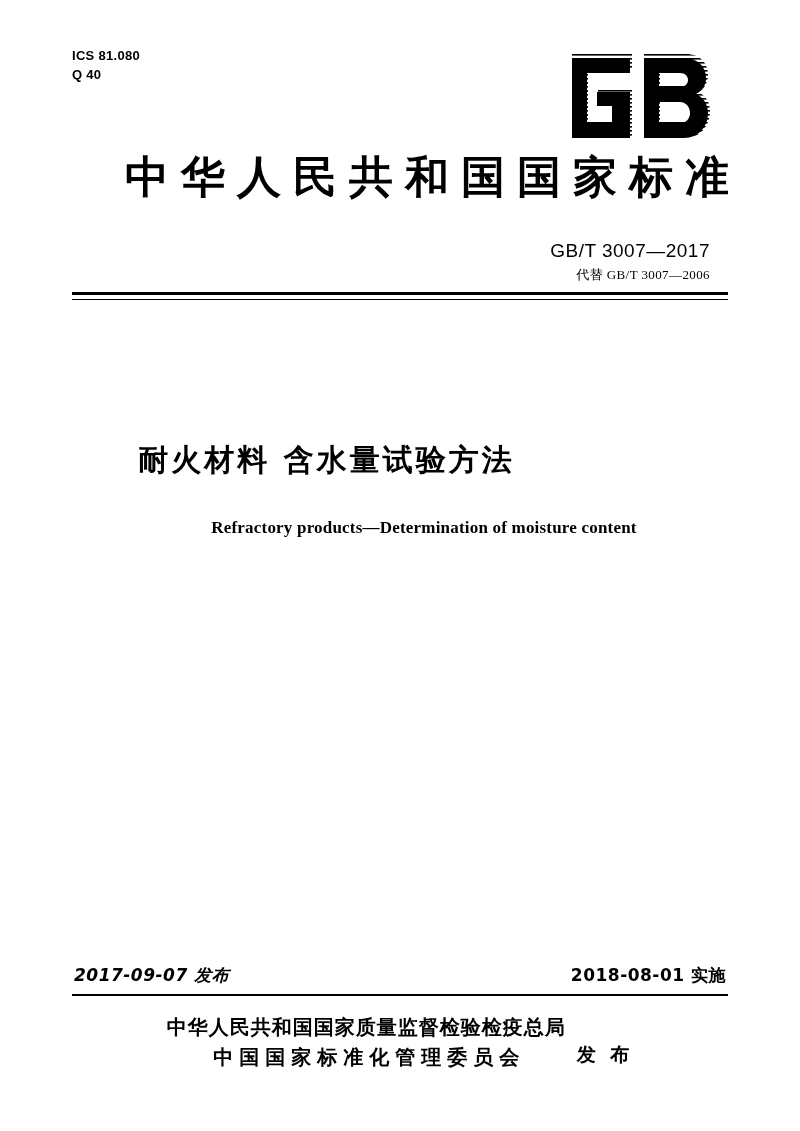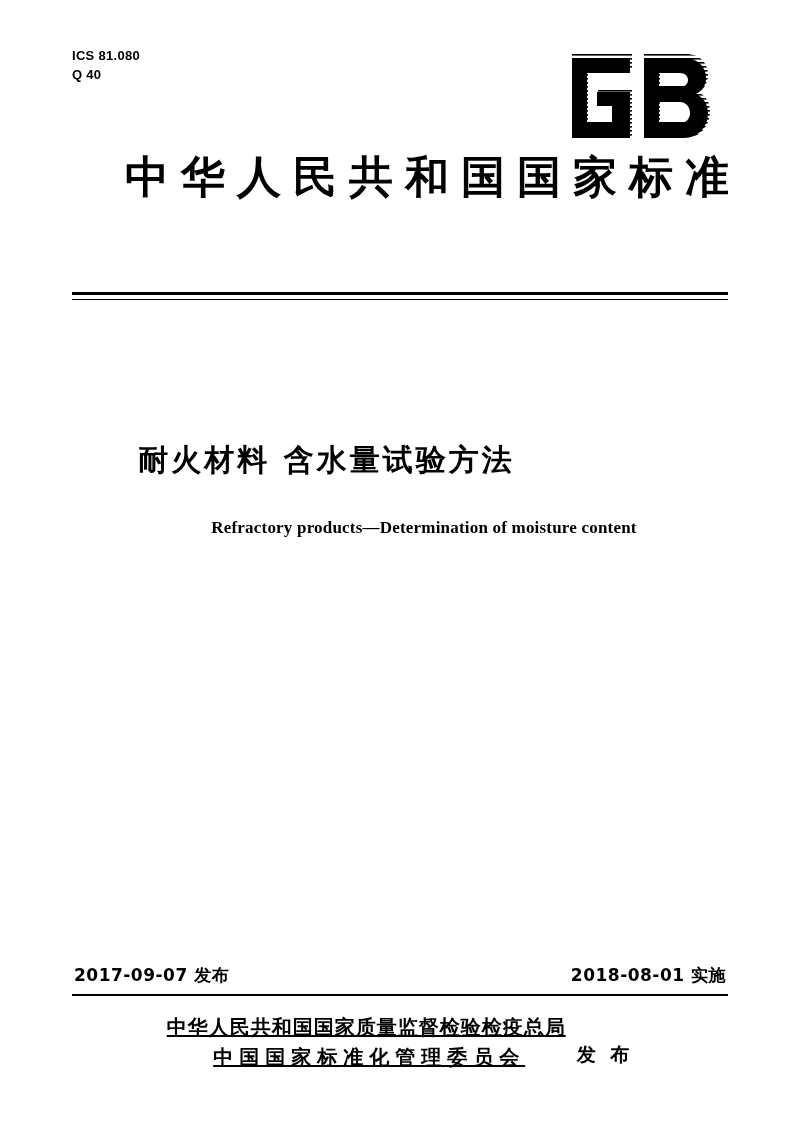--- a/index.html
+++ b/index.html
@@ -134,20 +134,21 @@
     background: #000;
   }
   .date-issue {
     position: absolute;
     left: 74px;
     top: 964px;
     font-family: "DejaVu Sans", sans-serif;
     font-weight: bold;
     font-size: 17px;
     letter-spacing: 0.5px;
+    font-style: italic;
   }
   .date-effective {
     position: absolute;
     right: 74px;
     top: 964px;
     font-family: "DejaVu Sans", sans-serif;
     font-weight: bold;
     font-size: 17px;
     letter-spacing: 0.5px;
     text-align: right;
@@ -157,21 +158,20 @@
     position: absolute;
     left: 0;
     top: 1012px;
     width: 800px;
     text-align: center;
   }
   .publisher-lines {
     display: inline-block;
     vertical-align: middle;
     text-align: center;
-    text-decoration: underline;
   }
   .publisher-line {
     font-family: "DejaVu Sans", sans-serif;
     font-weight: bold;
     font-size: 20px;
     letter-spacing: 1px;
     line-height: 30px;
     white-space: nowrap;
   }
   .publisher-line.l2 {
@@ -222,20 +222,24 @@
         <path d="M14 6 h58 v15 h-43 v50 h25 v-17 h-15 v-14 h33 v46 h-58 z" fill="#000000"></path>
         <path d="M86 6 h40 c14 0 22 9 22 20 c0 8 -4 13 -10 16 c7 3 12 10 12 19 c0 13 -9 25 -24 25 h-40 z
                  M101 21 v14 h21 c5 0 8 -3 8 -7 c0 -4 -3 -7 -8 -7 z
                  M101 50 v21 h21 c6 0 10 -4 10 -10 c0 -6 -4 -11 -10 -11 z" fill="#000000"></path>
       </g>
     </svg>
   </div>
 
   <div class="national-title">中华人民共和国国家标准</div>
 
+  <div class="std-no-block">
+    <div class="std-no">GB/T 3007—2017</div>
+    <div class="std-replaces">代替 GB/T 3007—2006</div>
+  </div>
 
   <div class="rule-top"></div>
   <div class="rule-thin"></div>
 
   <div class="doc-title-cn">耐火材料  含水量试验方法</div>
   <div class="doc-title-en">Refractory products—Determination of moisture content</div>
 
   <div class="date-issue">2017-09-07 发布</div>
   <div class="date-effective">2018-08-01 实施</div>
   <div class="rule-bottom"></div>

